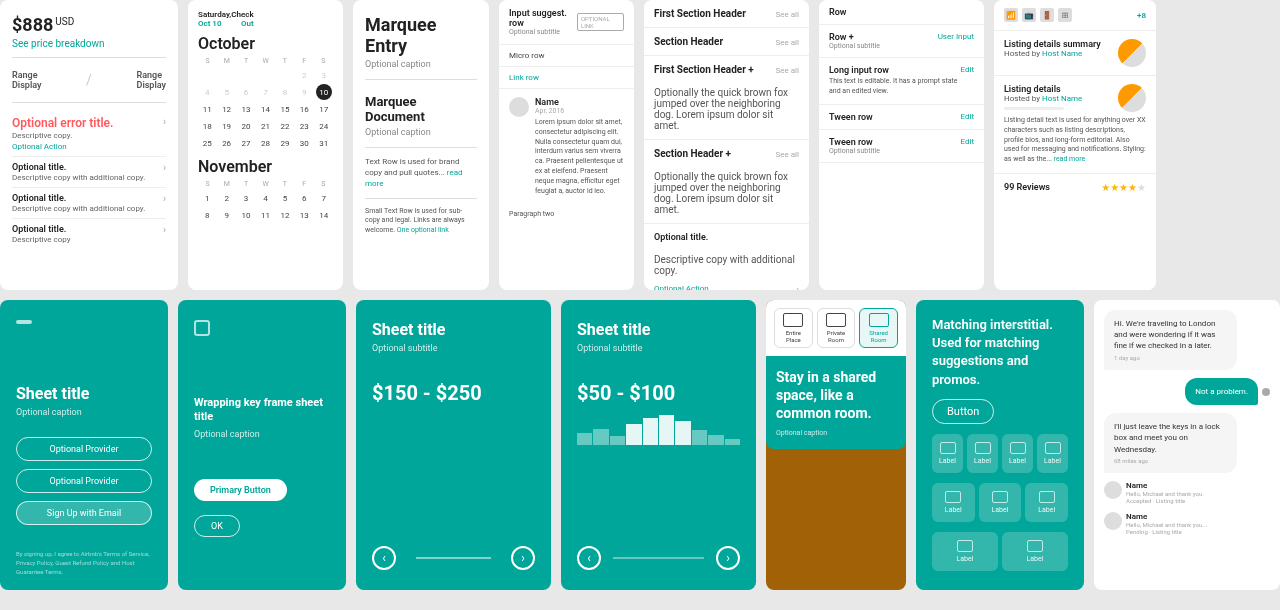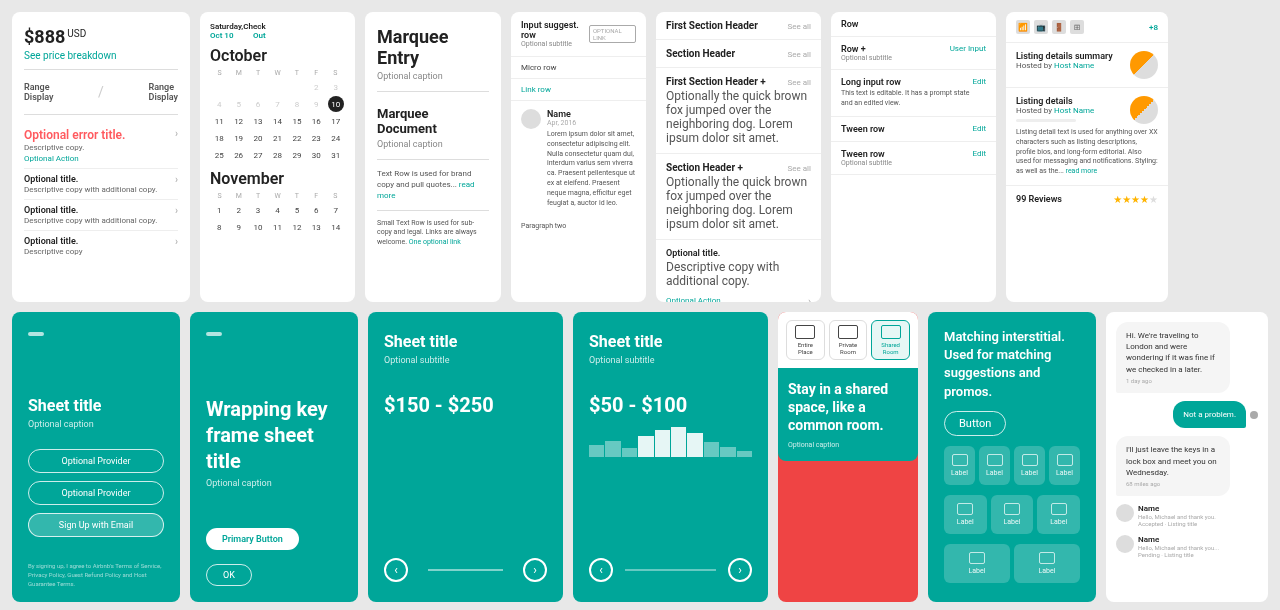--- a/index.html
+++ b/index.html
@@ -10,21 +10,20 @@
       height: 610px;
       overflow: hidden;
       display: flex;
       flex-direction: column;
     }
 
     .main-area {
       display: flex;
       flex-direction: column;
       height: 100%;
-      padding: 12px;
       gap: 10px;
     }
 
     
     .top-row {
       display: flex;
       gap: 10px;
       height: 290px;
     }
 
@@ -244,21 +243,21 @@
       border-bottom: 1px solid #eee;
     }
     .section-header-row {
       display: flex;
       justify-content: space-between;
       align-items: flex-end;
     }
     .section-header-title { font-size: 10px; font-weight: 700; color: #222; }
     .section-see-all { font-size: 8px; color: #aaa; }
     .section-option-title { font-size: 9px; font-weight: 600; color: #222; }
-    .section-option-desc { font-size: 12px; color: #555; margin-top: 2px; }
+    .section-option-desc { font-size: 10px; color: #555; margin-top: 12px; }
     .section-link { font-size: 8px; color: #00a699; }
     .section-footer {
       display: flex;
       gap: 8px;
       font-size: 8px;
       color: #444;
       padding: 6px 10px;
       align-items: center;
     }
 
@@ -405,21 +404,21 @@
     }
 
     
     .bteal-2 {
       width: 168px;
       padding: 20px 16px;
       display: flex;
       flex-direction: column;
     }
     .teal-title-lg {
-      font-size: 20px;
+      font-size: 11px;
       font-weight: 700;
       color: #fff;
       margin-bottom: 4px;
       line-height: 1.3;
     }
     .teal-primary-btn {
       background: #fff;
       color: #00a699;
       border: none;
       border-radius: 20px;
@@ -512,21 +511,21 @@
     }
     .graph-bar {
       background: rgba(255,255,255,0.4);
       flex: 1;
     }
     .graph-bar.active { background: rgba(255,255,255,0.9); }
 
     
     .bteal-5 {
       width: 140px;
-      background: #ef4444;
+      background: #a16207;
       border-radius: 8px;
     }
     .shared-top {
       background: #fff;
       padding: 8px;
       border-radius: 8px 8px 0 0;
     }
     .shared-options {
       display: flex;
       gap: 4px;

